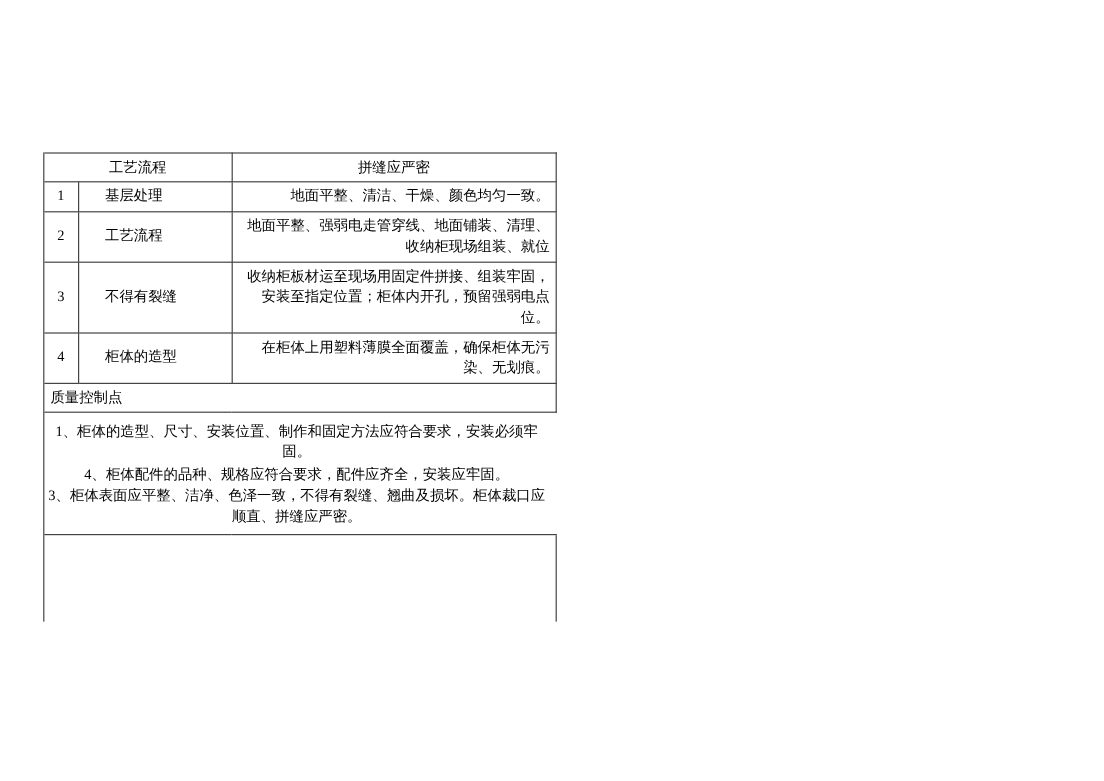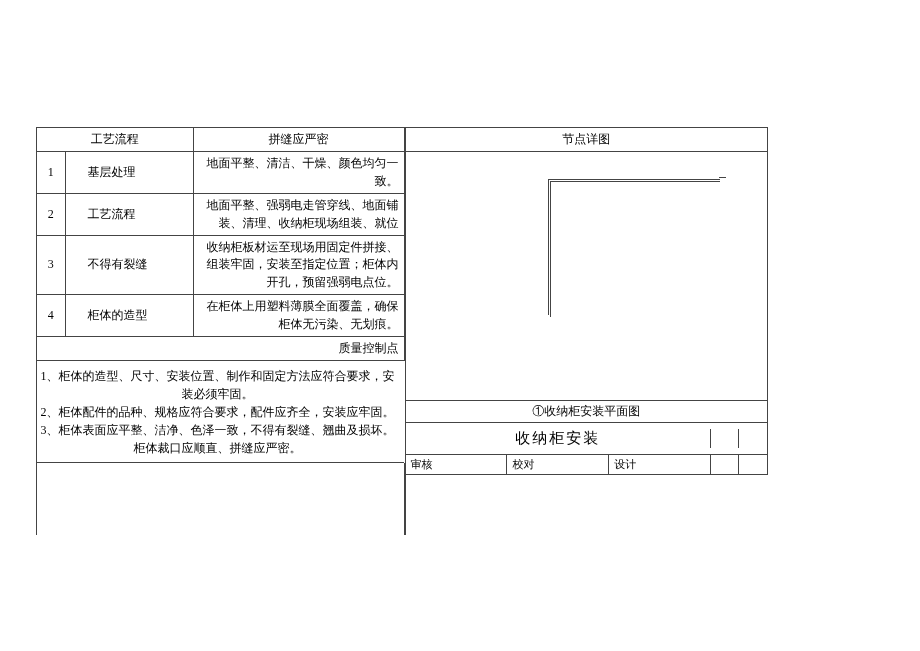--- a/index.html
+++ b/index.html
@@ -11,21 +11,21 @@
       padding: 0;
     }
     .page {
       width: 920px;
       height: 651px;
       position: relative;
       padding-top: 127px;
       padding-left: 36px;
     }
     .container {
-      width: 732px;
+      width: 850px;
       display: flex;
     }
     .left-col {
       width: 428px;
       border-left: 1px solid #444;
     }
     .right-col {
       width: 422px;
       border-left: 1px solid #444;
       position: relative;
@@ -39,21 +39,21 @@
       border-left: none;
       padding: 3px 5px;
       vertical-align: middle;
       font-weight: normal;
       line-height: 1.45;
     }
     .hdr { text-align: center; font-size: 12px; }
     .num { width: 28px; text-align: center; }
     .step { width: 128px; text-align: left; padding-left: 22px; }
     .desc { text-align: right; padding-left: 6px; }
-    .qcp-hdr { text-align: right; }
+    .qcp-hdr { text-align: left; }
     .qcp-cell { text-align: left; padding: 6px 6px 4px 0; border-right: none; }
     
     .node-hdr { text-align: center; border-bottom: 1px solid #444; padding: 3px 0; }
     .diagram-area {
       height: 248px;
       border-right: 1px solid #444;
       position: relative;
     }
     .cab-back {
       position: absolute;
@@ -153,47 +153,25 @@
           <td class="step">柜体的造型</td>
           <td class="desc">在柜体上用塑料薄膜全面覆盖，确保柜体无污染、无划痕。</td>
         </tr>
         <tr>
           <td class="qcp-hdr" colspan="3">质量控制点</td>
         </tr>
         <tr>
           <td class="qcp-cell" colspan="3">
             <div class="notes">
               <p>1、柜体的造型、尺寸、安装位置、制作和固定方法应符合要求，安装必须牢固。</p>
-              <p>2、柜体配件的品种、规格应符合要求，配件应齐全，安装应牢固。</p>
+              <p>4、柜体配件的品种、规格应符合要求，配件应齐全，安装应牢固。</p>
               <p>3、柜体表面应平整、洁净、色泽一致，不得有裂缝、翘曲及损坏。柜体裁口应顺直、拼缝应严密。</p>
             </div>
           </td>
         </tr>
       </tbody>
         </table>
       <div class="left-spacer"></div>
     </div>
 
-    <div class="right-col">
-      <div class="node-hdr" style="border-top:1px solid #444; border-right:1px solid #444;">节点详图</div>
-      <div class="diagram-area">
-        <div class="cab-back"></div>
-        <div class="cab-front-v"></div>
-        <div class="cab-front-h"></div>
-        <div class="cab-hook"></div>
-      </div>
-      <div class="cap">①收纳柜安装平面图</div>
-      <div class="title-row">
-        <div class="title-main">收纳柜安装</div>
-        <div class="title-slot1"></div>
-        <div class="title-slot2"></div>
-      </div>
-      <div class="sig-row">
-        <div class="sig-cell sig-c1">审核</div>
-        <div class="sig-cell sig-c2">校对</div>
-        <div class="sig-cell sig-c3">设计</div>
-        <div class="sig-cell sig-c4"></div>
-        <div class="sig-cell sig-c5"></div>
-      </div>
-    </div>
 
   </div>
 </div>
 
 </body></html>

